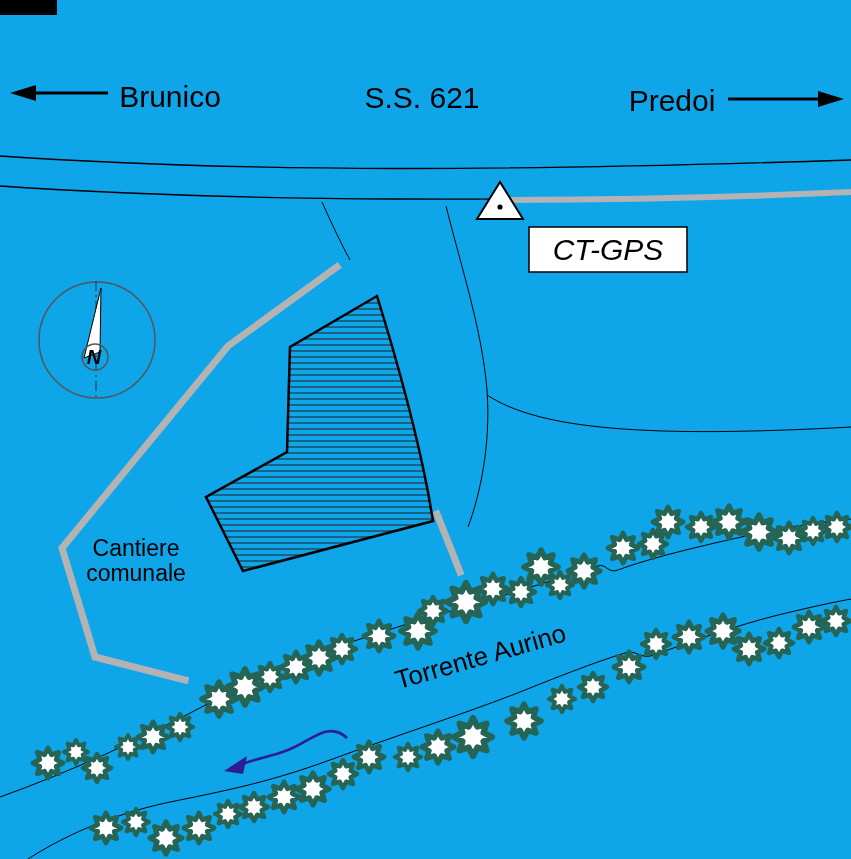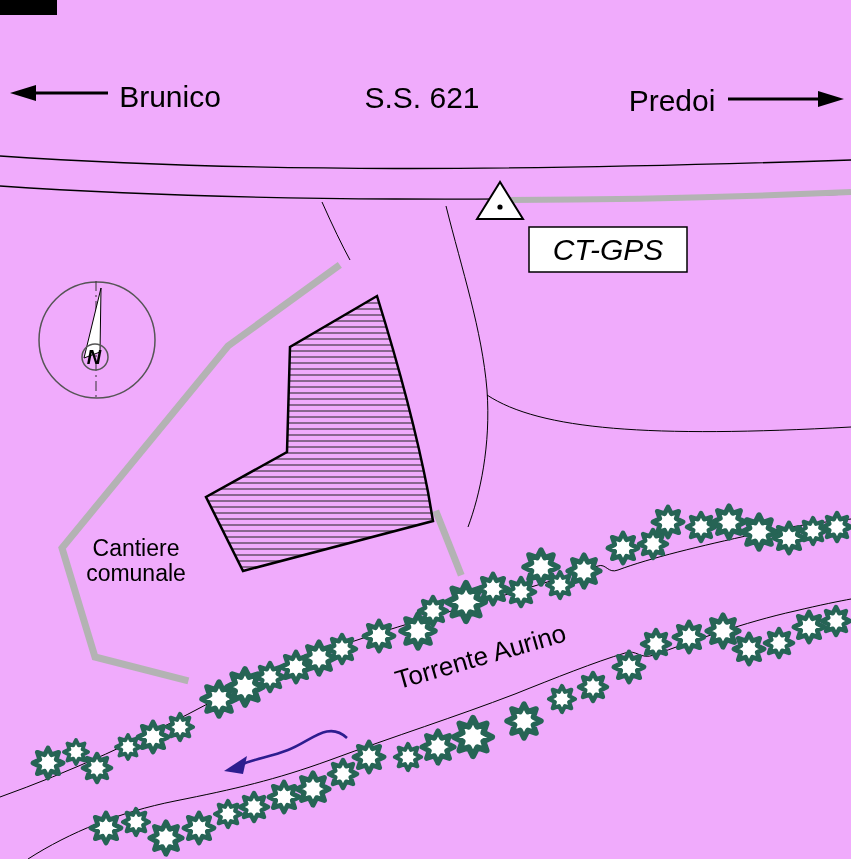--- a/index.html
+++ b/index.html
@@ -1,16 +1,16 @@
 <!DOCTYPE html>
 <html style="--tree-color: #266455; --fence-color: #b3b3b3; --flow-color: #2d1d8f; --ink: #000000;"><head>
 <meta charset="utf-8">
 <style>
   html,body{margin:0;padding:0;background:#fff;}
-  .map-wrap{width:851px;height:859px;position:relative;background:#f0abfc;overflow:hidden;}
+  .map-wrap{width:851px;height:859px;position:relative;background:#0ea5e9;overflow:hidden;}
   text{font-family:"Liberation Sans",sans-serif;fill:#000;}
   .big-label{font-size:30px;}
   .mid-label{font-size:23px;}
   .station-label{font-size:30px;font-style:italic;}
   .river-label{font-size:26px;}
   .north-label{font-size:20px;font-weight:bold;font-style:italic;}
   .road-line{stroke:var(--ink,#000);stroke-width:1.3;fill:none;}
   .thin-line{stroke:var(--ink,#000);stroke-width:1;fill:none;}
   .fence{stroke:var(--fence-color,#b3b3b3);stroke-width:7;fill:none;stroke-linecap:square;stroke-linejoin:miter;}
   .road-gray{stroke:var(--fence-color,#b3b3b3);stroke-width:6;fill:none;}

